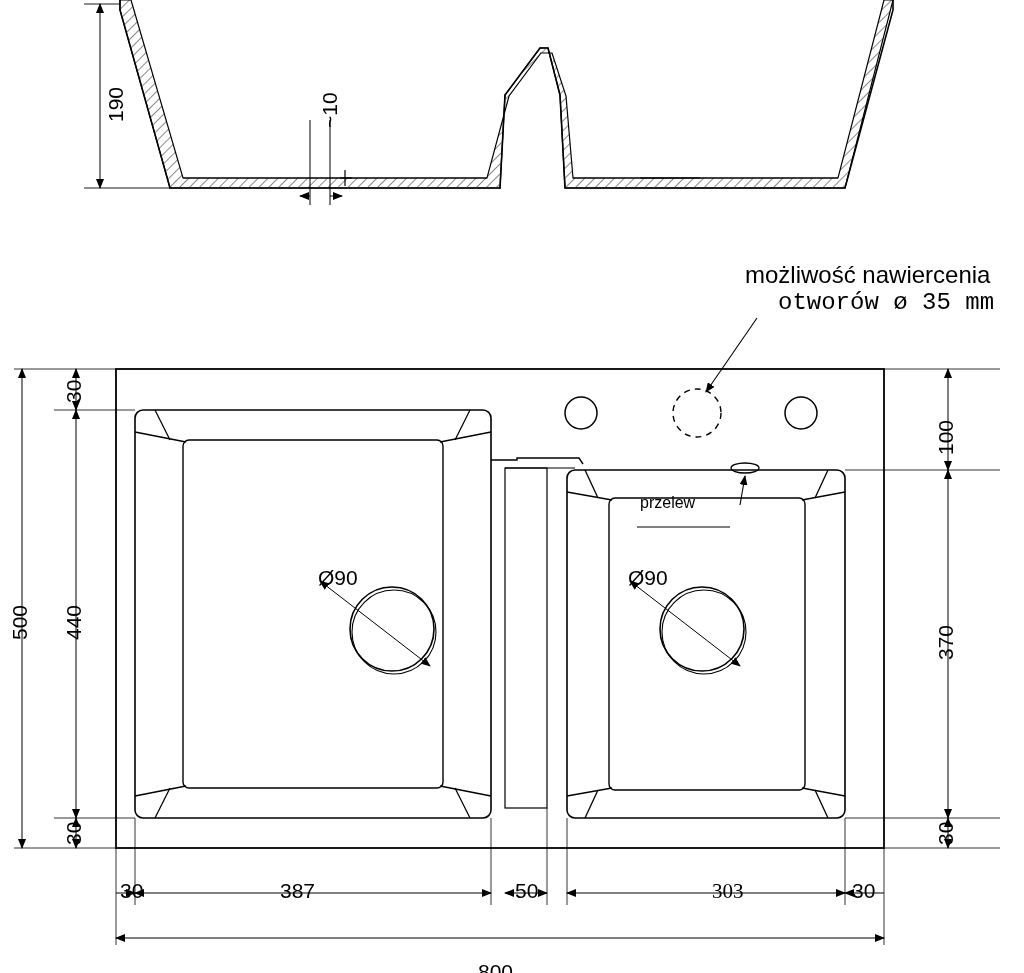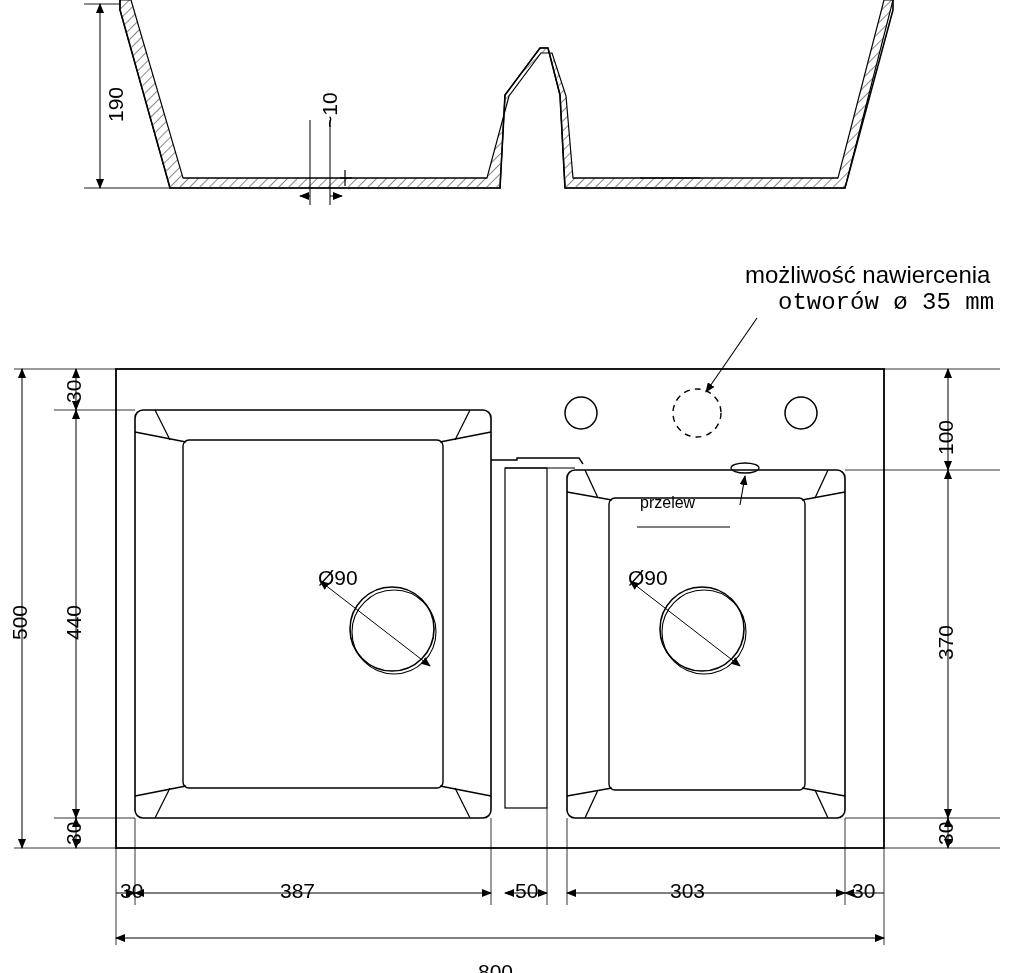--- a/index.html
+++ b/index.html
@@ -194,18 +194,18 @@
   <div class="lbl vert" style="left:934px; top:455px;">100</div>
   <div class="lbl vert" style="left:934px; top:660px;">370</div>
   <div class="lbl vert" style="left:934px; top:845px;">30</div>
 
   <div class="lbl" style="left:318px; top:566px;">Ø90</div>
   <div class="lbl" style="left:628px; top:566px;">Ø90</div>
 
   <div class="lbl" style="left:120px; top:879px;">30</div>
   <div class="lbl" style="left:280px; top:879px;">387</div>
   <div class="lbl" style="left:508px; top:879px;margin-left:7px;">50</div>
-  <div class="lbl" style="left:670px; top:879px;">303</div>
+  <div class="lbl" style="left:712px; top:879px;font-family:Liberation Serif, serif;">303</div>
   <div class="lbl" style="left:852px; top:879px;">30</div>
 
   <div class="lbl" style="left:478px; top:960px;">800</div>
 
 </div>
 
 </body></html>

